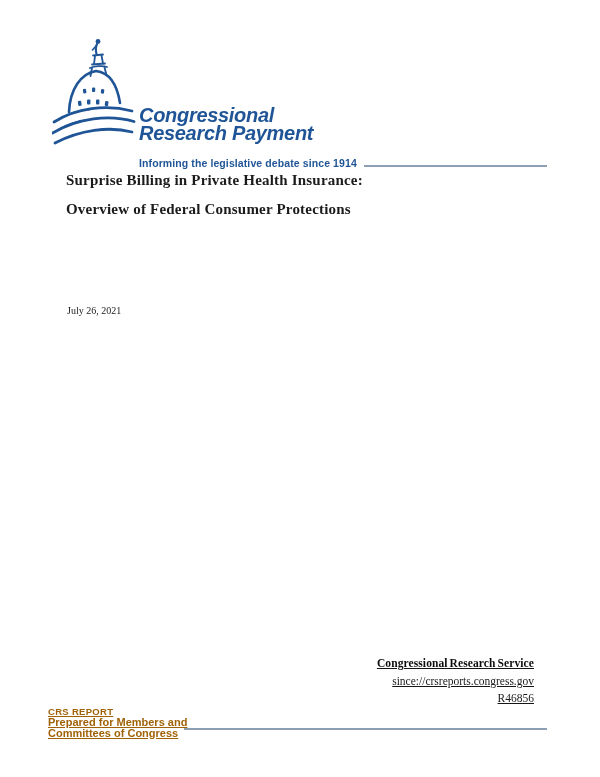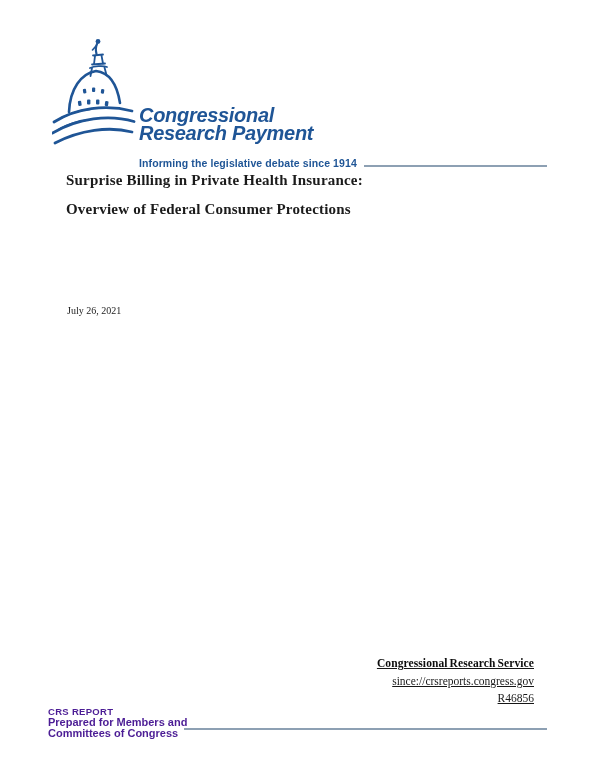--- a/index.html
+++ b/index.html
@@ -48,21 +48,21 @@
     position:absolute;top:655px;right:66px;left:200px;
     text-align:right;
     font-family:"Liberation Serif",serif;
     font-size:11.5px;line-height:17.5px;color:#161616;text-decoration:underline;
   }
   .fr-org{font-weight:700;word-spacing:-1px;letter-spacing:0.1px;color:#0c0c0c;}
   .fr-url{color:#1a1a1a;}
   .fr-num{color:#1a1a1a;}
 
   
-  .footer-left{position:absolute;left:48px;top:706px;right:53px;color:#4c1d95;}
+  .footer-left{position:absolute;left:48px;top:706px;right:53px;color:#a16207;text-decoration:underline;}
   .fl-label{font-weight:700;font-size:9.5px;line-height:11px;letter-spacing:0.3px;white-space:nowrap;}
   .fl-line{font-weight:700;font-size:11px;line-height:10.5px;white-space:nowrap;}
   .fl-row{display:flex;align-items:flex-start;}
   .fl-row .h-rule{margin:0 0 1.5px 6px;}
 </style>
 </head>
 <body>
 
 <div class="page">
 

